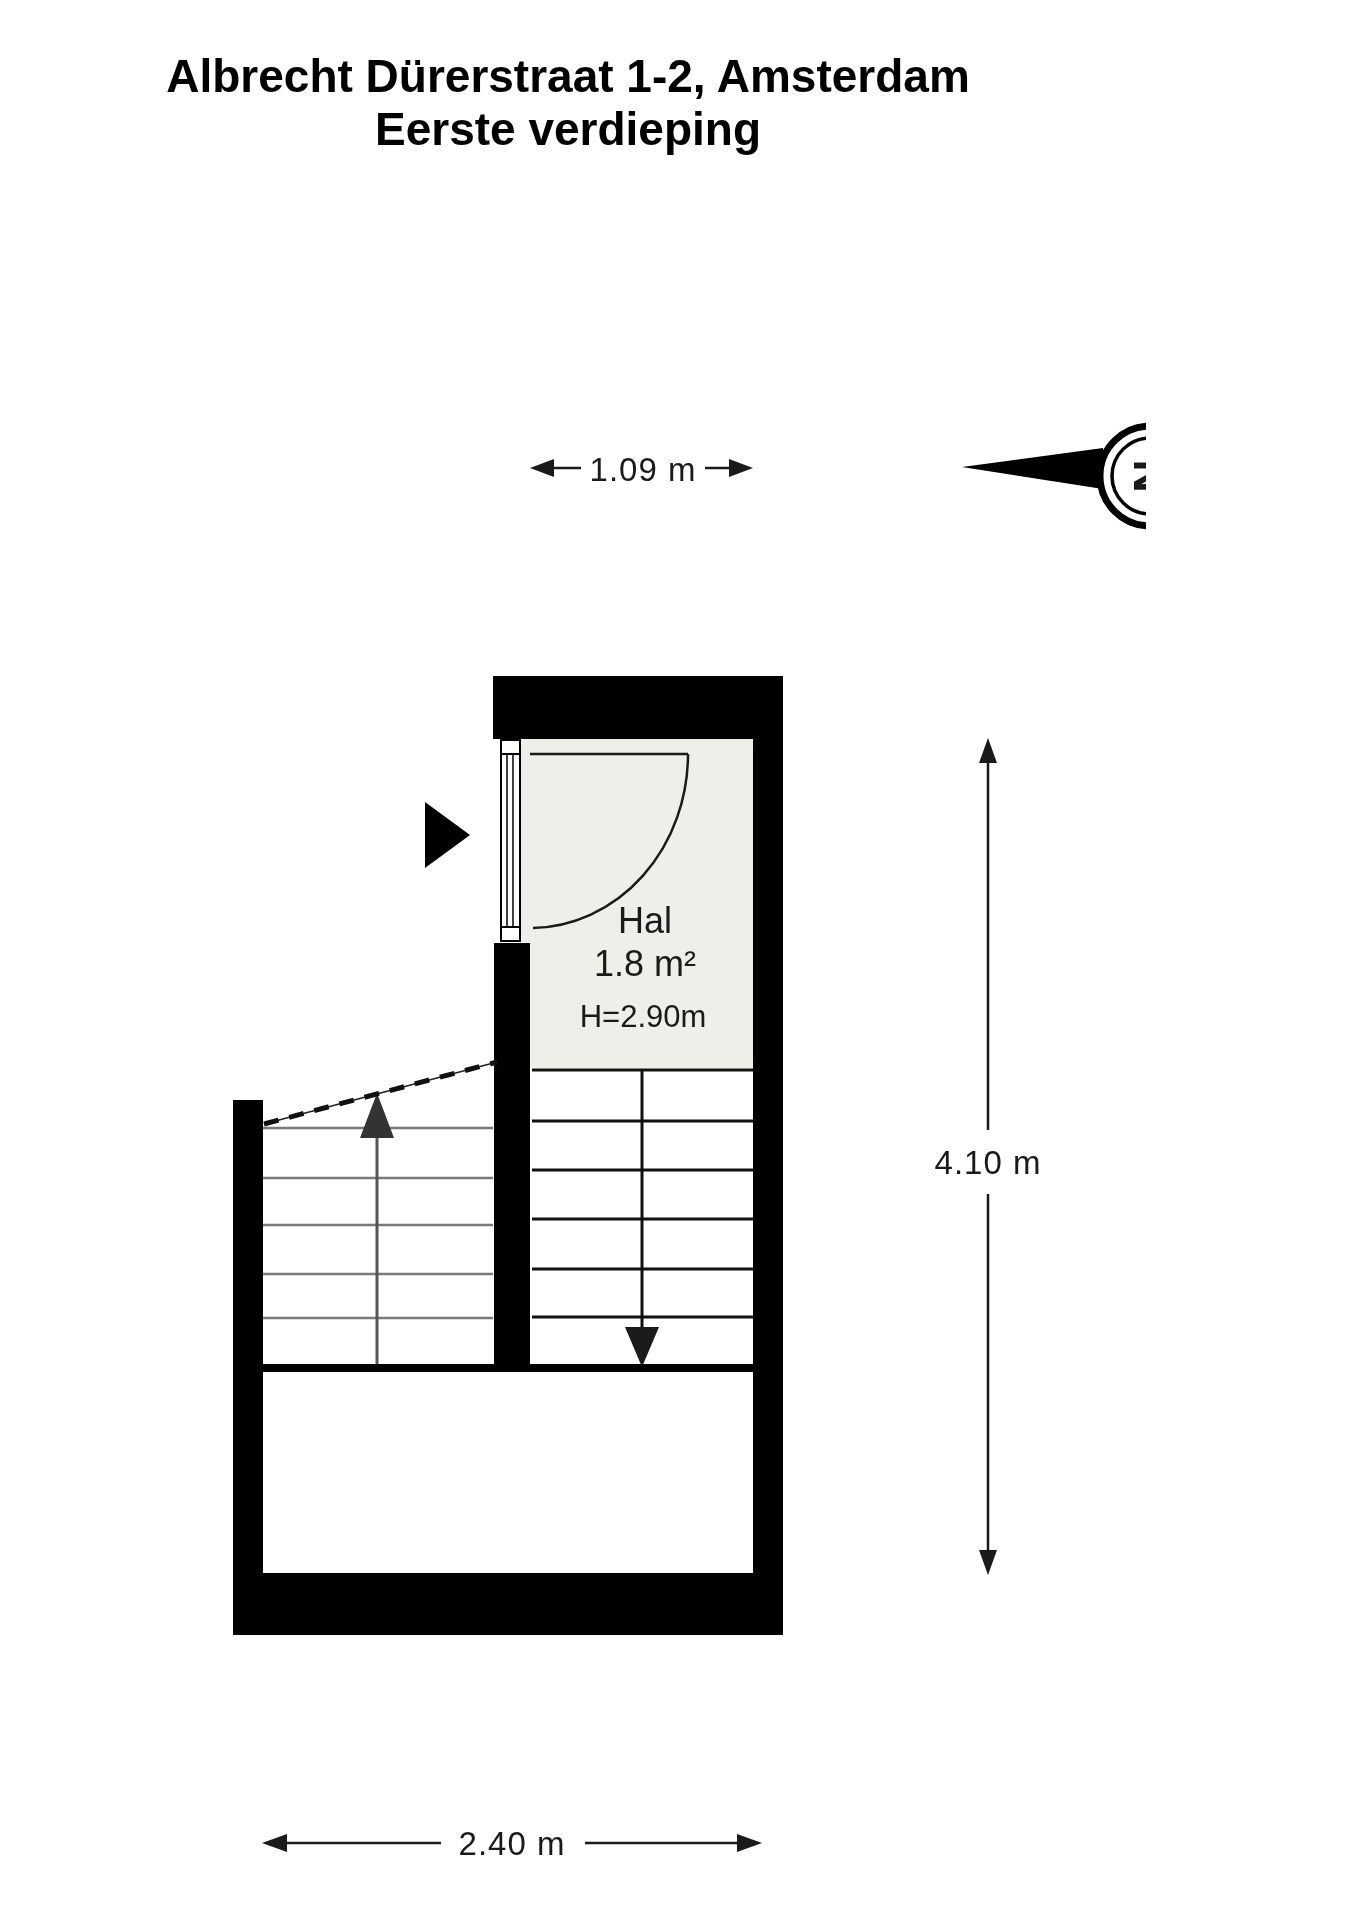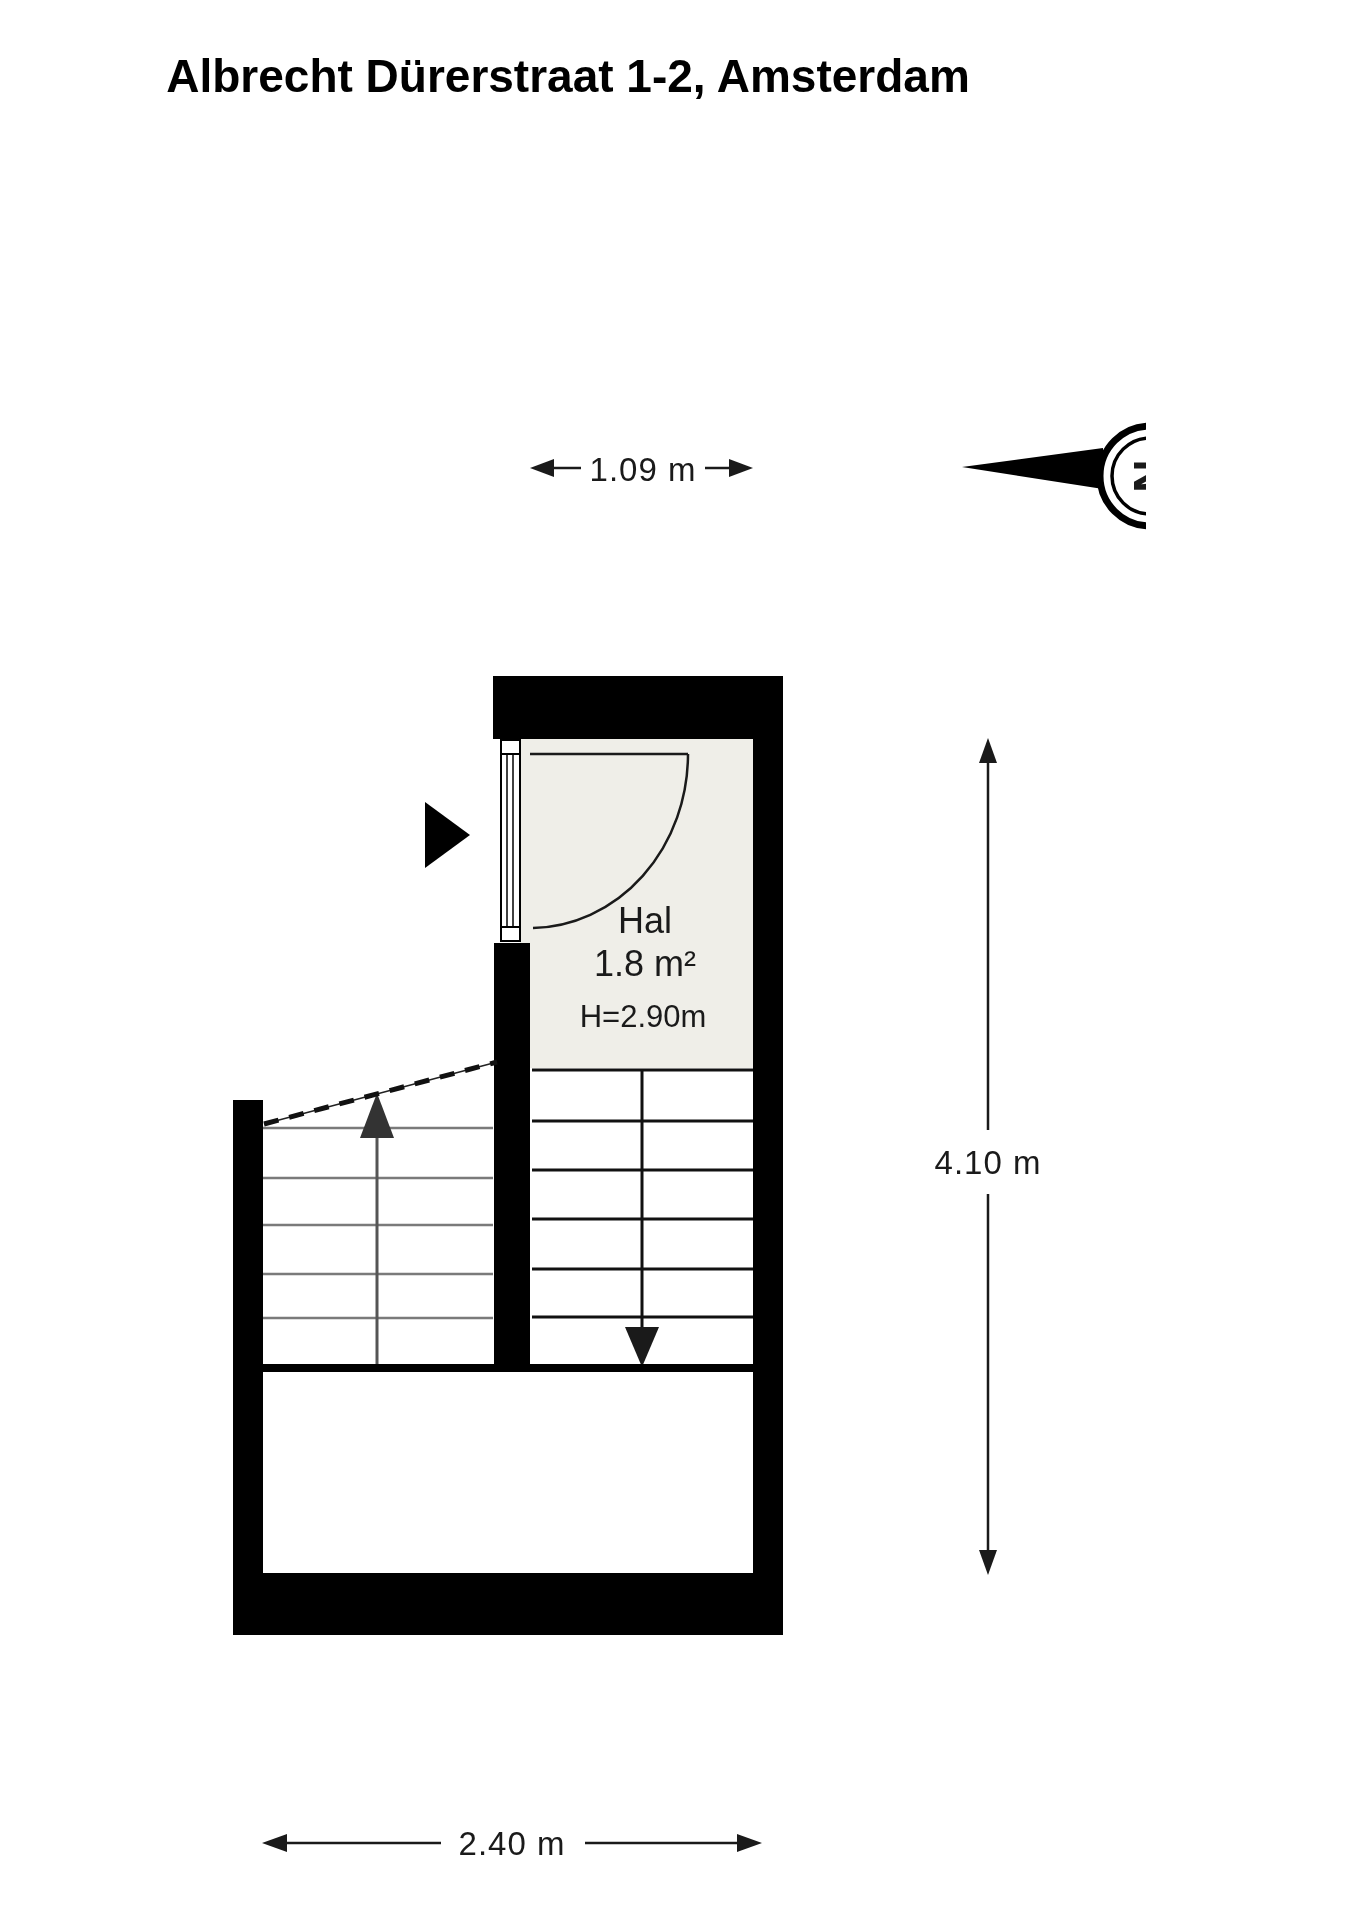--- a/index.html
+++ b/index.html
@@ -23,20 +23,21 @@
   .room-height{font-size:31px;}
   .compass-letter{font-size:46px;font-weight:bold;}
 </style>
 </head>
 <body>
 
 <div class="canvas">
 
   <div class="title">
     <div>Albrecht Dürerstraat 1-2, Amsterdam</div>
+    <div>Eerste verdieping</div>
   </div>
 
   <svg class="plan-svg" viewBox="0 0 1358 1920">
 
     <rect x="520" y="737" width="233" height="331" fill="#EFEEE8"></rect>
 
     <g>
       <rect x="493" y="676" width="290" height="63" fill="#000"></rect>
       <rect x="753" y="676" width="30" height="959" fill="#000"></rect>
       <rect x="233" y="1100" width="30" height="535" fill="#000"></rect>

